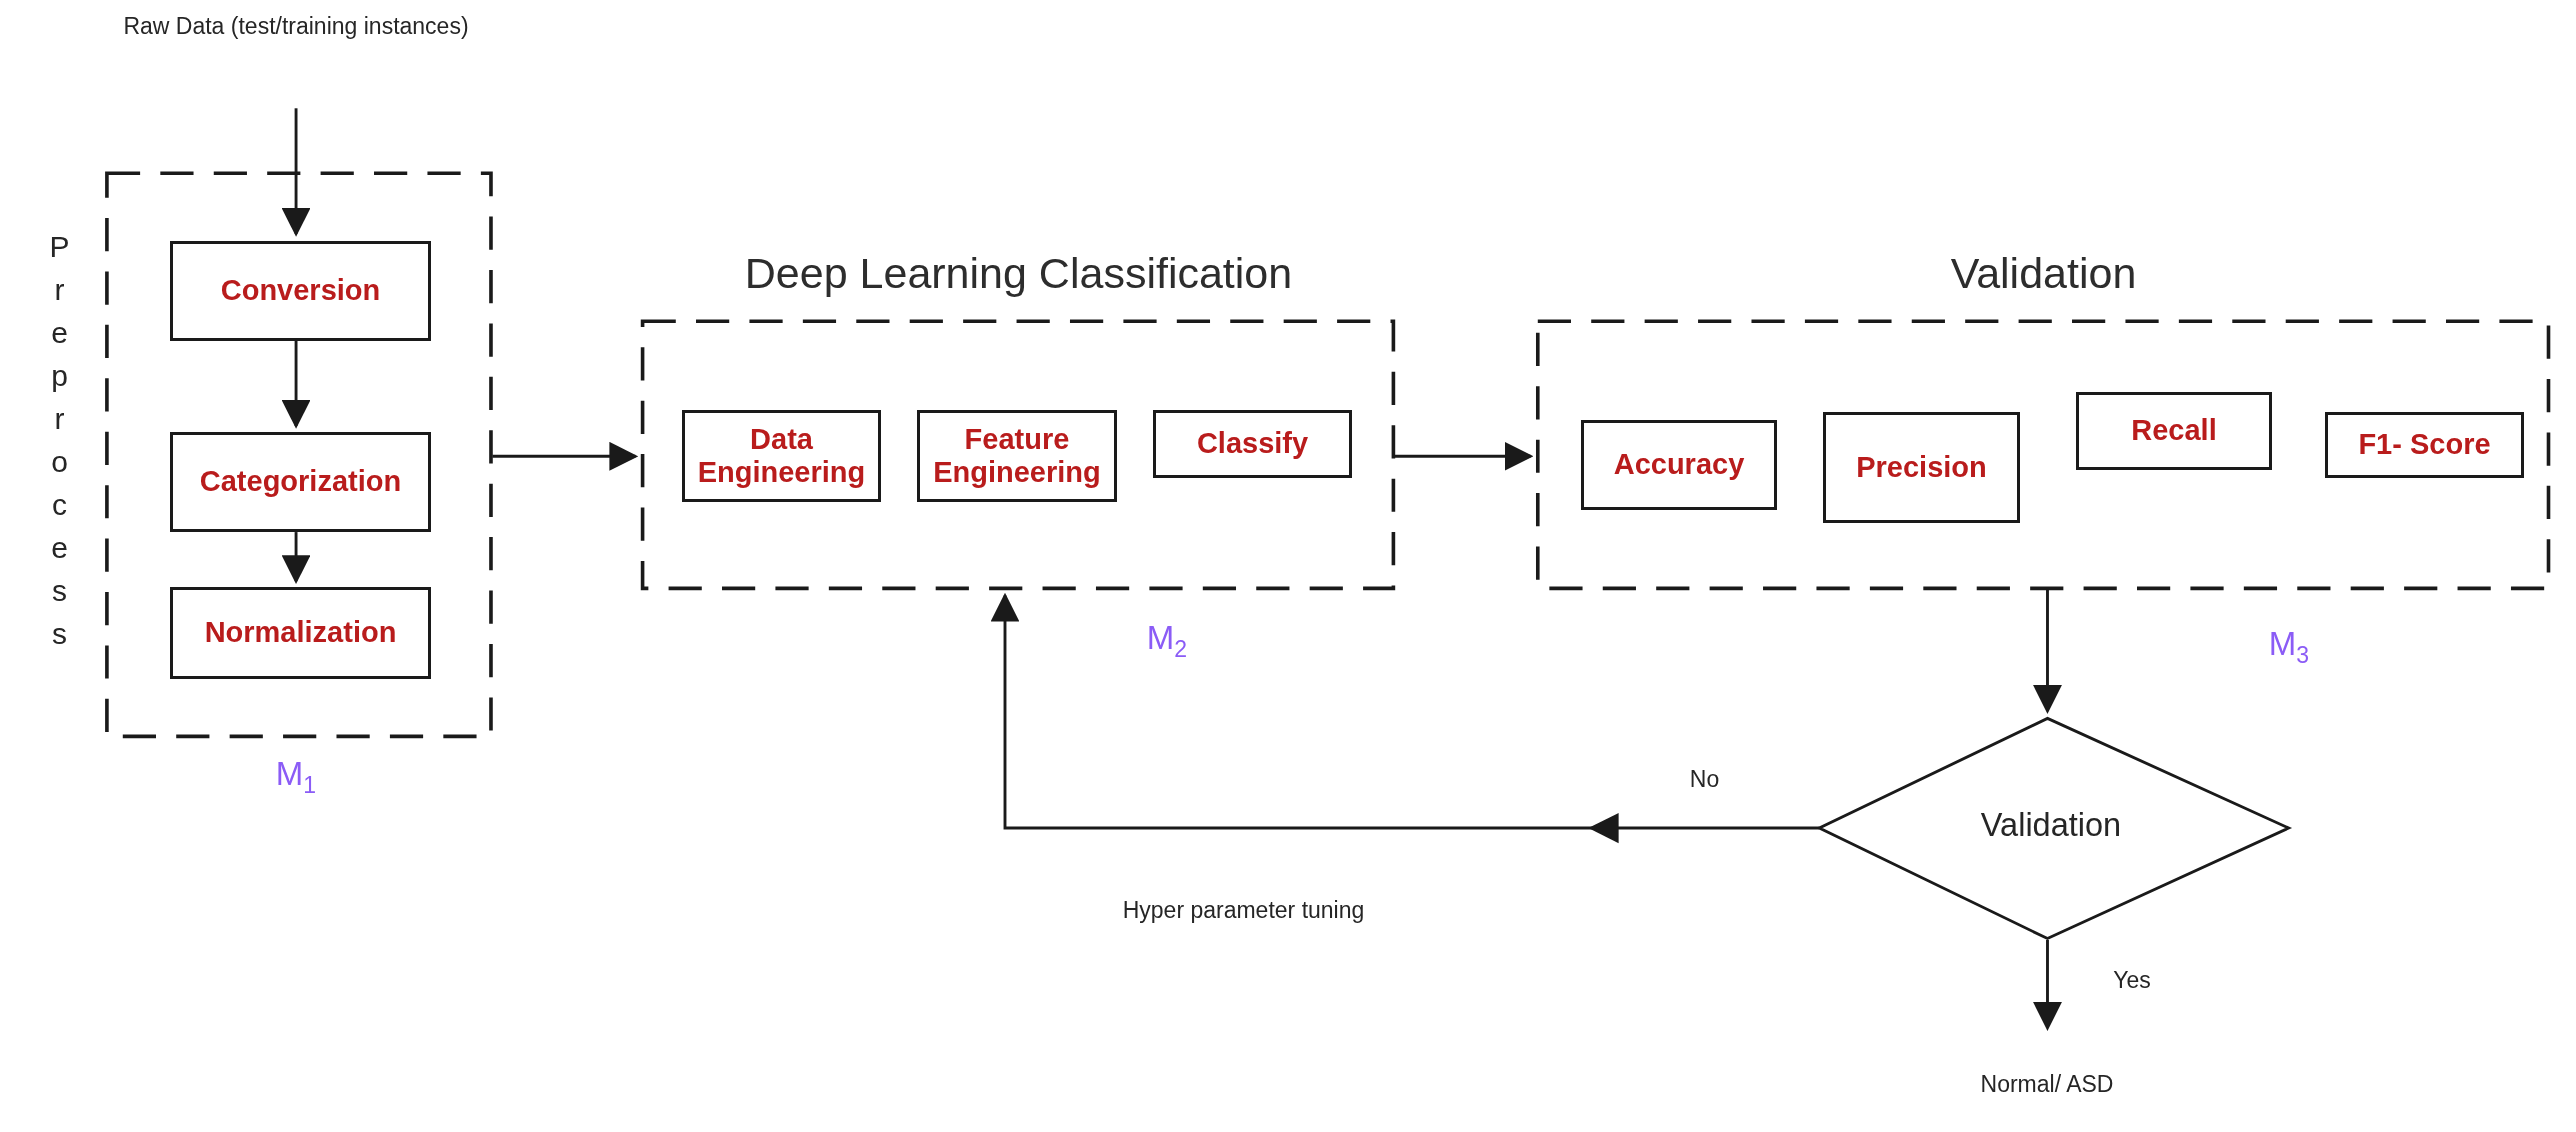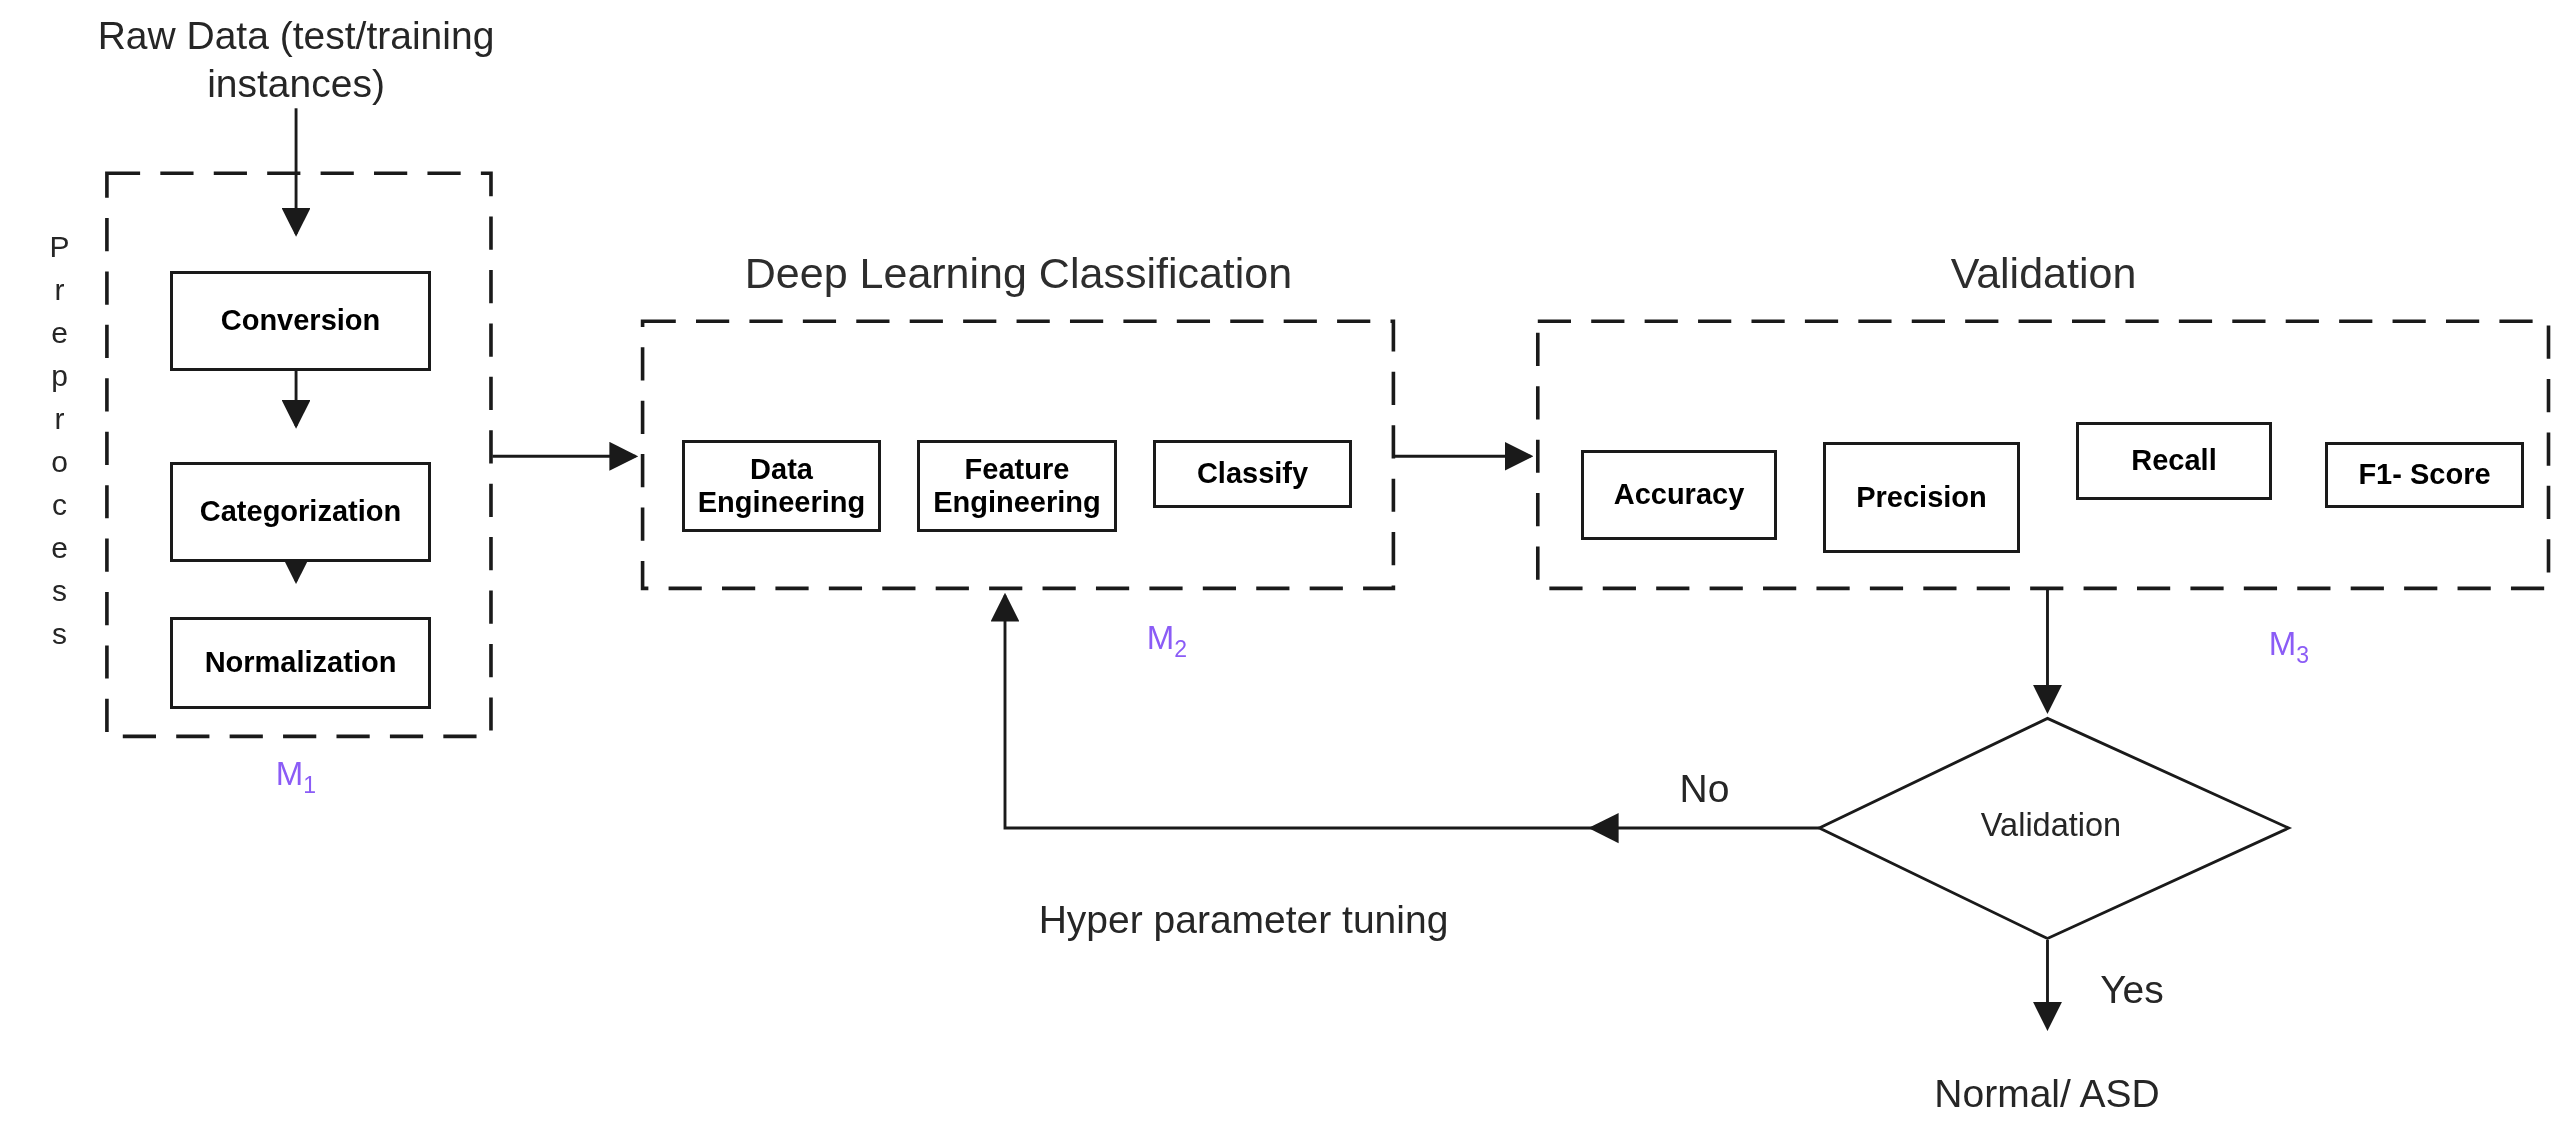--- a/index.html
+++ b/index.html
@@ -16,41 +16,40 @@
     overflow: hidden;
     color: #1f1f1f;
   }
   #wires {
     position: absolute;
     left: 0; top: 0;
     width: 2576px; height: 1132px;
   }
   .annot {
     position: absolute;
-    font-size: 39px;
+    font-size: 23px;
     line-height: 1.25;
     color: #262626;
     text-align: center;
     white-space: normal;
   }
   .node-box {
     position: absolute;
     border: 3.6px solid #1a1a1a;
     background: #ffffff;
     display: flex;
     align-items: center;
     justify-content: center;
     text-align: center;
     font-size: 29px;
     font-weight: bold;
     line-height: 1.15;
-    color: #000000;
+    color: #b91c1c;
     box-sizing: border-box;
     padding: 2.9px;
-    margin-top: 30px;
   }
   .group-title {
     position: absolute;
     font-size: 43px;
     color: #2d2d2d;
     text-align: center;
   }
   .module-label {
     position: absolute;
     font-size: 33px;

